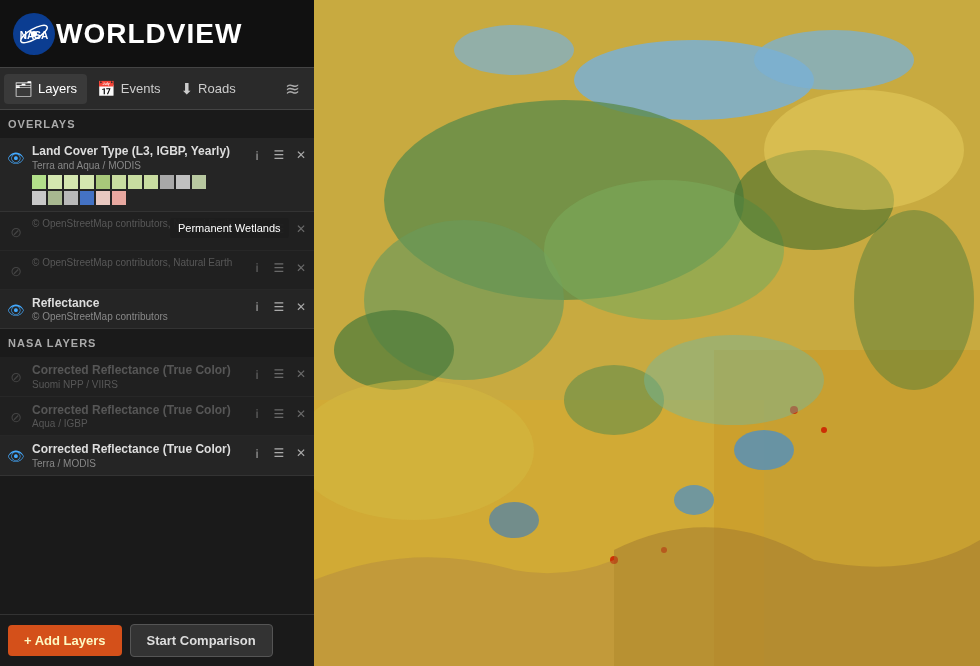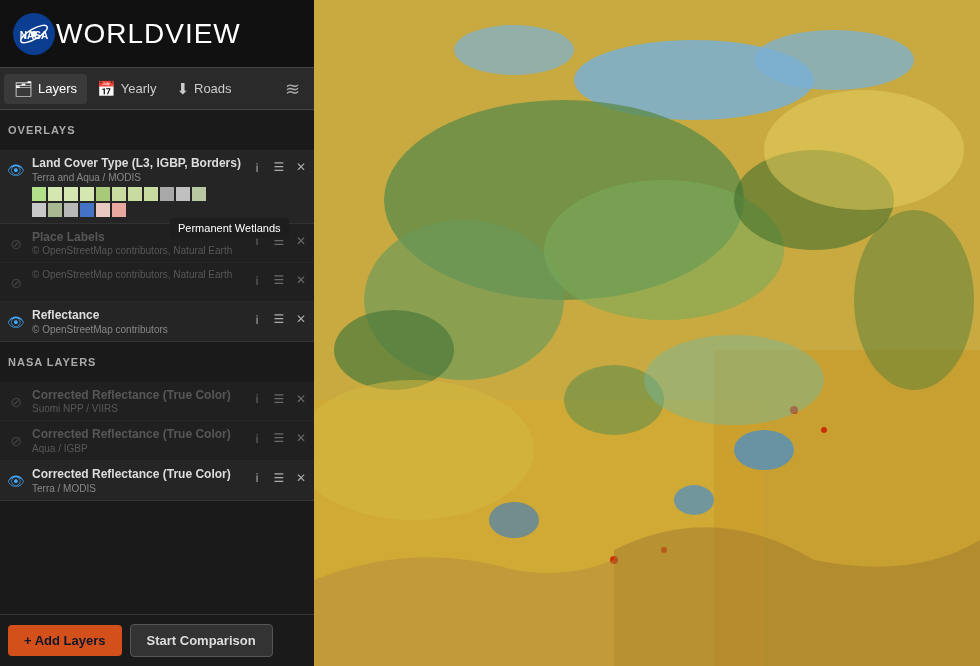--- a/index.html
+++ b/index.html
@@ -41,21 +41,21 @@
       display: flex;
       align-items: center;
       padding: 8px 12px;
       background: #111;
       border-bottom: 1px solid #444;
       height: 68px;
     }
 
     #app-title {
       font-size: 28px;
-      font-weight: normal;
+      font-weight: bold;
       color: white;
       letter-spacing: 1px;
       text-transform: uppercase;
     }
 
     
     #nav-tabs {
       display: flex;
       align-items: center;
       background: #2a2a2a;
@@ -93,21 +93,21 @@
     
     #layers-panel {
       flex: 1;
       overflow-y: auto;
       overflow-x: hidden;
       scrollbar-width: thin;
       scrollbar-color: #555 #222;
     }
 
     .section-header {
-      padding: 14px 8px;
+      padding: 8px 8px;
       font-size: 11px;
       font-weight: bold;
       color: #aaa;
       letter-spacing: 1px;
       background: #1a1a1a;
     }
 
     
     .layer-item {
       display: flex;
@@ -208,21 +208,21 @@
       gap: 8px;
       padding: 8px;
       background: #1a1a1a;
       border-top: 1px solid #333;
       height: 52px;
       align-items: center;
     }
 
     #add-layers-btn {
       background: #d4501a;
-      color: #0f172a;
+      color: #fef9c3;
       border: none;
       padding: 8px 16px;
       font-size: 13px;
       font-weight: bold;
       border-radius: 4px;
       cursor: pointer;
       display: flex;
       align-items: center;
       gap: 6px;
     }
@@ -299,37 +299,37 @@
     <span id="app-title">Worldview</span>
   </div>
 
   <div id="nav-tabs">
     <div class="nav-tab active">
       <span class="nav-icon">🗂</span>
       <span>Layers</span>
     </div>
     <div class="nav-tab">
       <span class="nav-icon">📅</span>
-      <span>Yearly</span>
+      <span>Events</span>
     </div>
     <div class="nav-tab">
       <span class="nav-icon">⬇</span>
       <span>Roads</span>
     </div>
     <div id="compare-icon">≋</div>
   </div>
 
   <div id="layers-panel">
 
     <div class="section-header">OVERLAYS</div>
 
     <div class="layer-item">
       <div class="layer-visibility">👁</div>
       <div class="layer-content">
-        <div class="layer-name">Land Cover Type (L3, IGBP, Borders)</div>
+        <div class="layer-name">Land Cover Type (L3, IGBP, Yearly)</div>
         <div class="layer-source">Terra and Aqua / MODIS</div>
         <div class="layer-swatches" id="swatches-land-cover">
             <div class="swatch" style="background: rgb(178, 223, 138);"></div>
             <div class="swatch" style="background: rgb(212, 231, 176);"></div>
             <div class="swatch" style="background: rgb(212, 231, 176);"></div>
             <div class="swatch" style="background: rgb(212, 231, 176);"></div>
             <div class="swatch" style="background: rgb(168, 200, 122);"></div>
             <div class="swatch" style="background: rgb(200, 220, 160);"></div>
             <div class="swatch" style="background: rgb(200, 220, 160);"></div>
             <div class="swatch" style="background: rgb(200, 220, 160);"></div>
@@ -347,21 +347,20 @@
       <div class="layer-controls">
         <div class="ctrl-btn">ℹ</div>
         <div class="ctrl-btn">☰</div>
         <div class="ctrl-btn">✕</div>
       </div>
     </div>
 
     <div class="layer-item disabled">
       <div class="layer-visibility hidden">⊘</div>
       <div class="layer-content">
-        <div class="layer-name disabled">Place Labels</div>
         <div class="layer-source">© OpenStreetMap contributors, Natural Earth</div>
       </div>
       <div class="layer-controls">
         <div class="ctrl-btn">ℹ</div>
         <div class="ctrl-btn">☰</div>
         <div class="ctrl-btn">✕</div>
       </div>
     </div>
 
     <div class="layer-item disabled">

